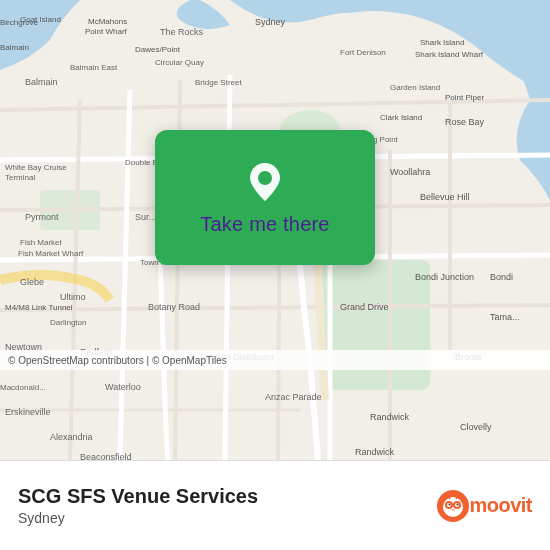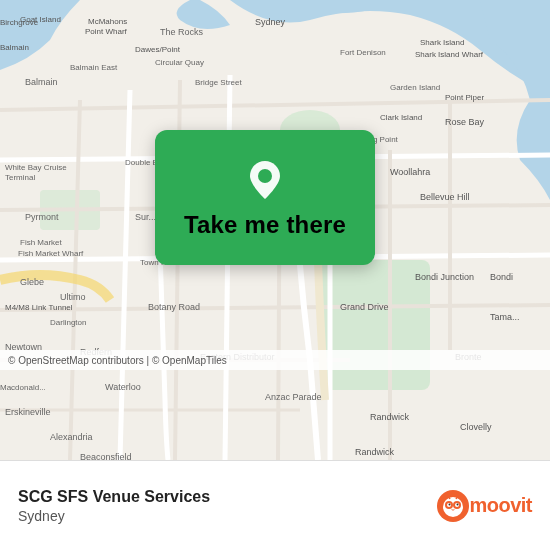--- a/index.html
+++ b/index.html
@@ -44,23 +44,23 @@
       cursor: pointer;
     }
 
     #location-pin {
       width: 44px;
       height: 44px;
       margin-bottom: 10px;
     }
 
     #take-me-there-label {
-      color: #000000;
-      font-size: 24px;
-      font-weight: 700;
+      color: #4c1d95;
+      font-size: 20px;
+      font-weight: 400;
       letter-spacing: 0.2px;
     }
 
     
     #attribution-bar {
       width: 550px;
       height: 20px;
       background: rgba(255,255,255,0.85);
       position: absolute;
       bottom: 90px;
@@ -86,21 +86,21 @@
       justify-content: space-between;
       padding: 0 18px;
     }
 
     #venue-info {
       display: flex;
       flex-direction: column;
     }
 
     #venue-name {
-      font-size: 16px;
+      font-size: 20px;
       font-weight: 600;
       color: #222;
     }
 
     #venue-city {
       font-size: 14px;
       color: #555;
       margin-top: 2px;
     }
 

